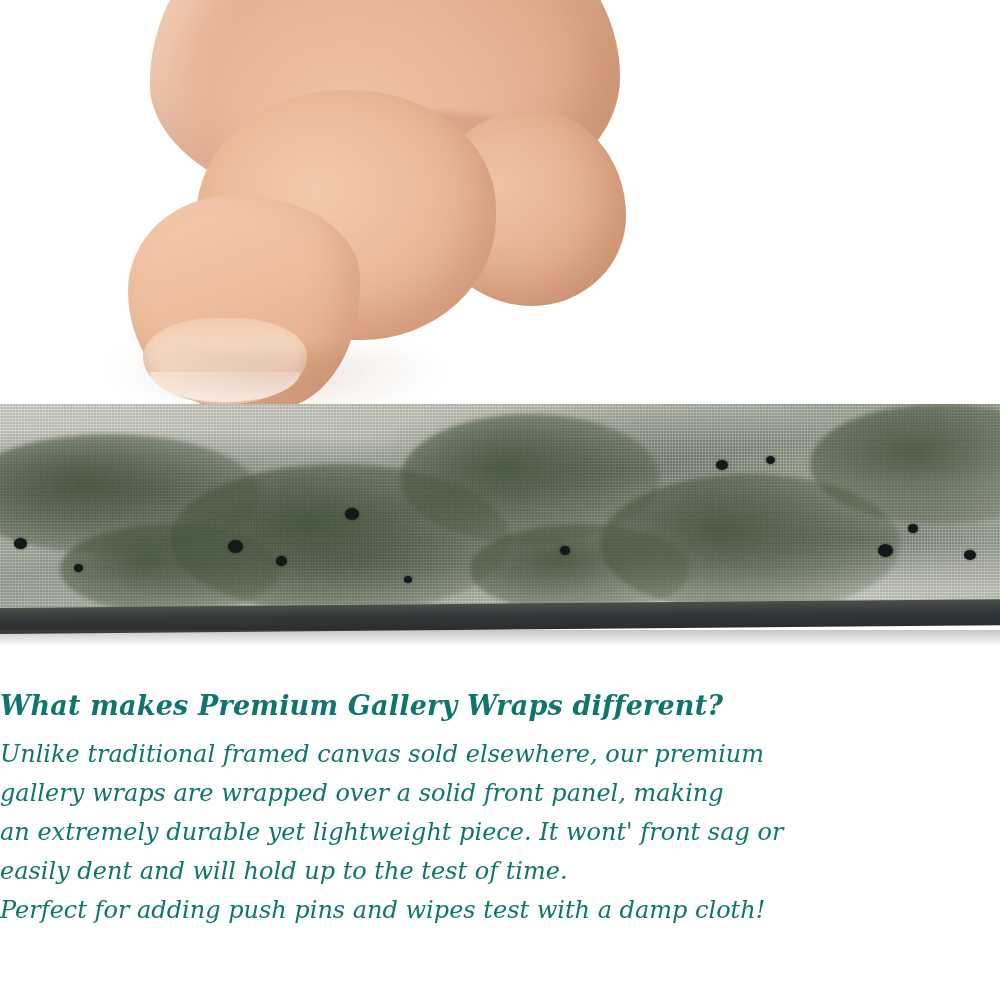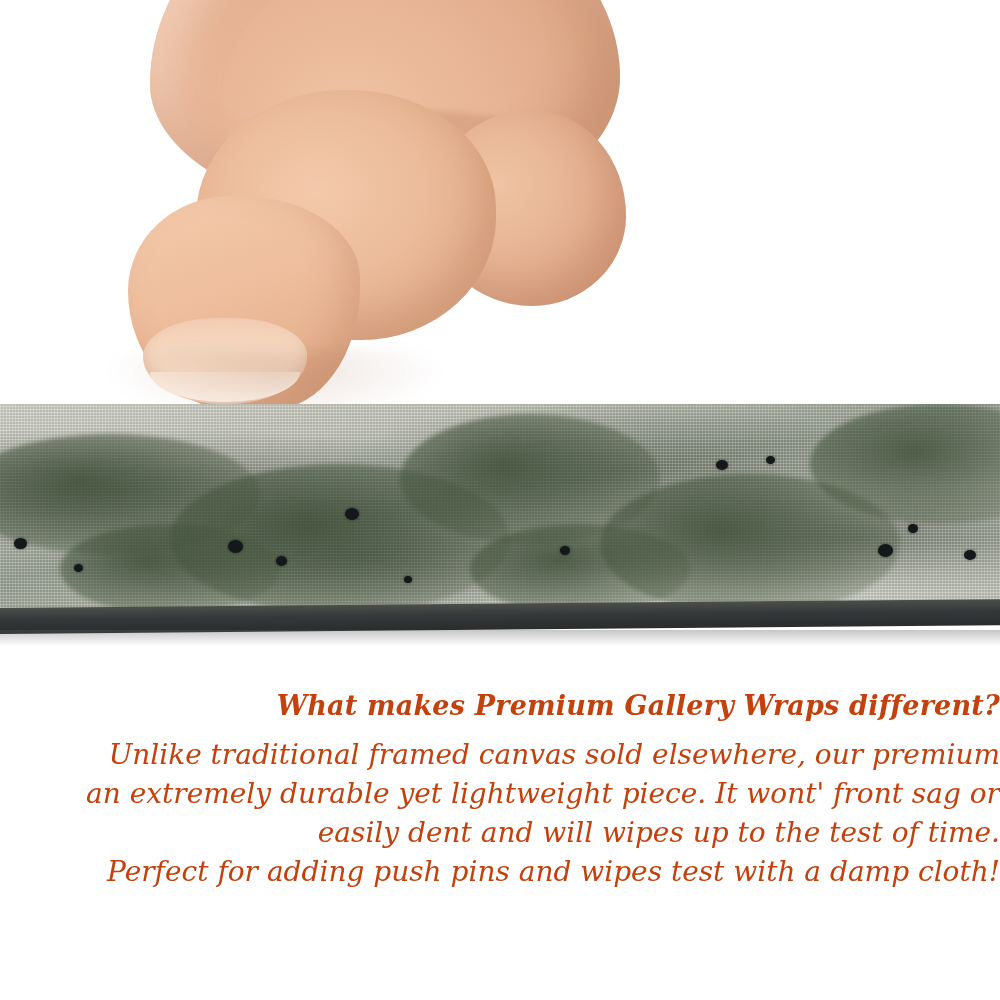--- a/index.html
+++ b/index.html
@@ -179,33 +179,33 @@
     height: 16px;
     background: linear-gradient(180deg, rgba(90,90,90,0.35) 0%, rgba(255,255,255,0) 100%);
   }
 
   
   .caption {
     position: absolute;
     left: 0;
     top: 690px;
     width: 1000px;
-    text-align: right;
-    color: #c2410c;
+    text-align: left;
+    color: #0f766e;
     font-family: "DejaVu Serif", serif;
     font-style: italic;
   }
   .caption-heading {
     font-size: 27px;
     font-weight: 700;
     letter-spacing: 0.2px;
     margin-bottom: 14px;
   }
   .caption-line {
-    font-size: 28px;
+    font-size: 24px;
     line-height: 39px;
     font-weight: 400;
   }
 </style>
 </head>
 <body>
 
 <div class="page">
 
   <div class="photo">
@@ -248,18 +248,19 @@
       <div class="speck" style="left:964px; top:146px; width:12px; height:10px;"></div>
     </div>
 
     <div class="slab-edge"></div>
     <div class="slab-edge-shadow"></div>
   </div>
 
   <div class="caption">
     <div class="caption-heading">What makes Premium Gallery Wraps different?</div>
     <div class="caption-line">Unlike traditional framed canvas sold elsewhere, our premium</div>
+    <div class="caption-line">gallery wraps are wrapped over a solid front panel, making</div>
     <div class="caption-line">an extremely durable yet lightweight piece. It wont' front sag or</div>
-    <div class="caption-line">easily dent and will wipes up to the test of time.</div>
+    <div class="caption-line">easily dent and will hold up to the test of time.</div>
     <div class="caption-line">Perfect for adding push pins and wipes test with a damp cloth!</div>
   </div>
 
 </div>
 
 </body></html>

